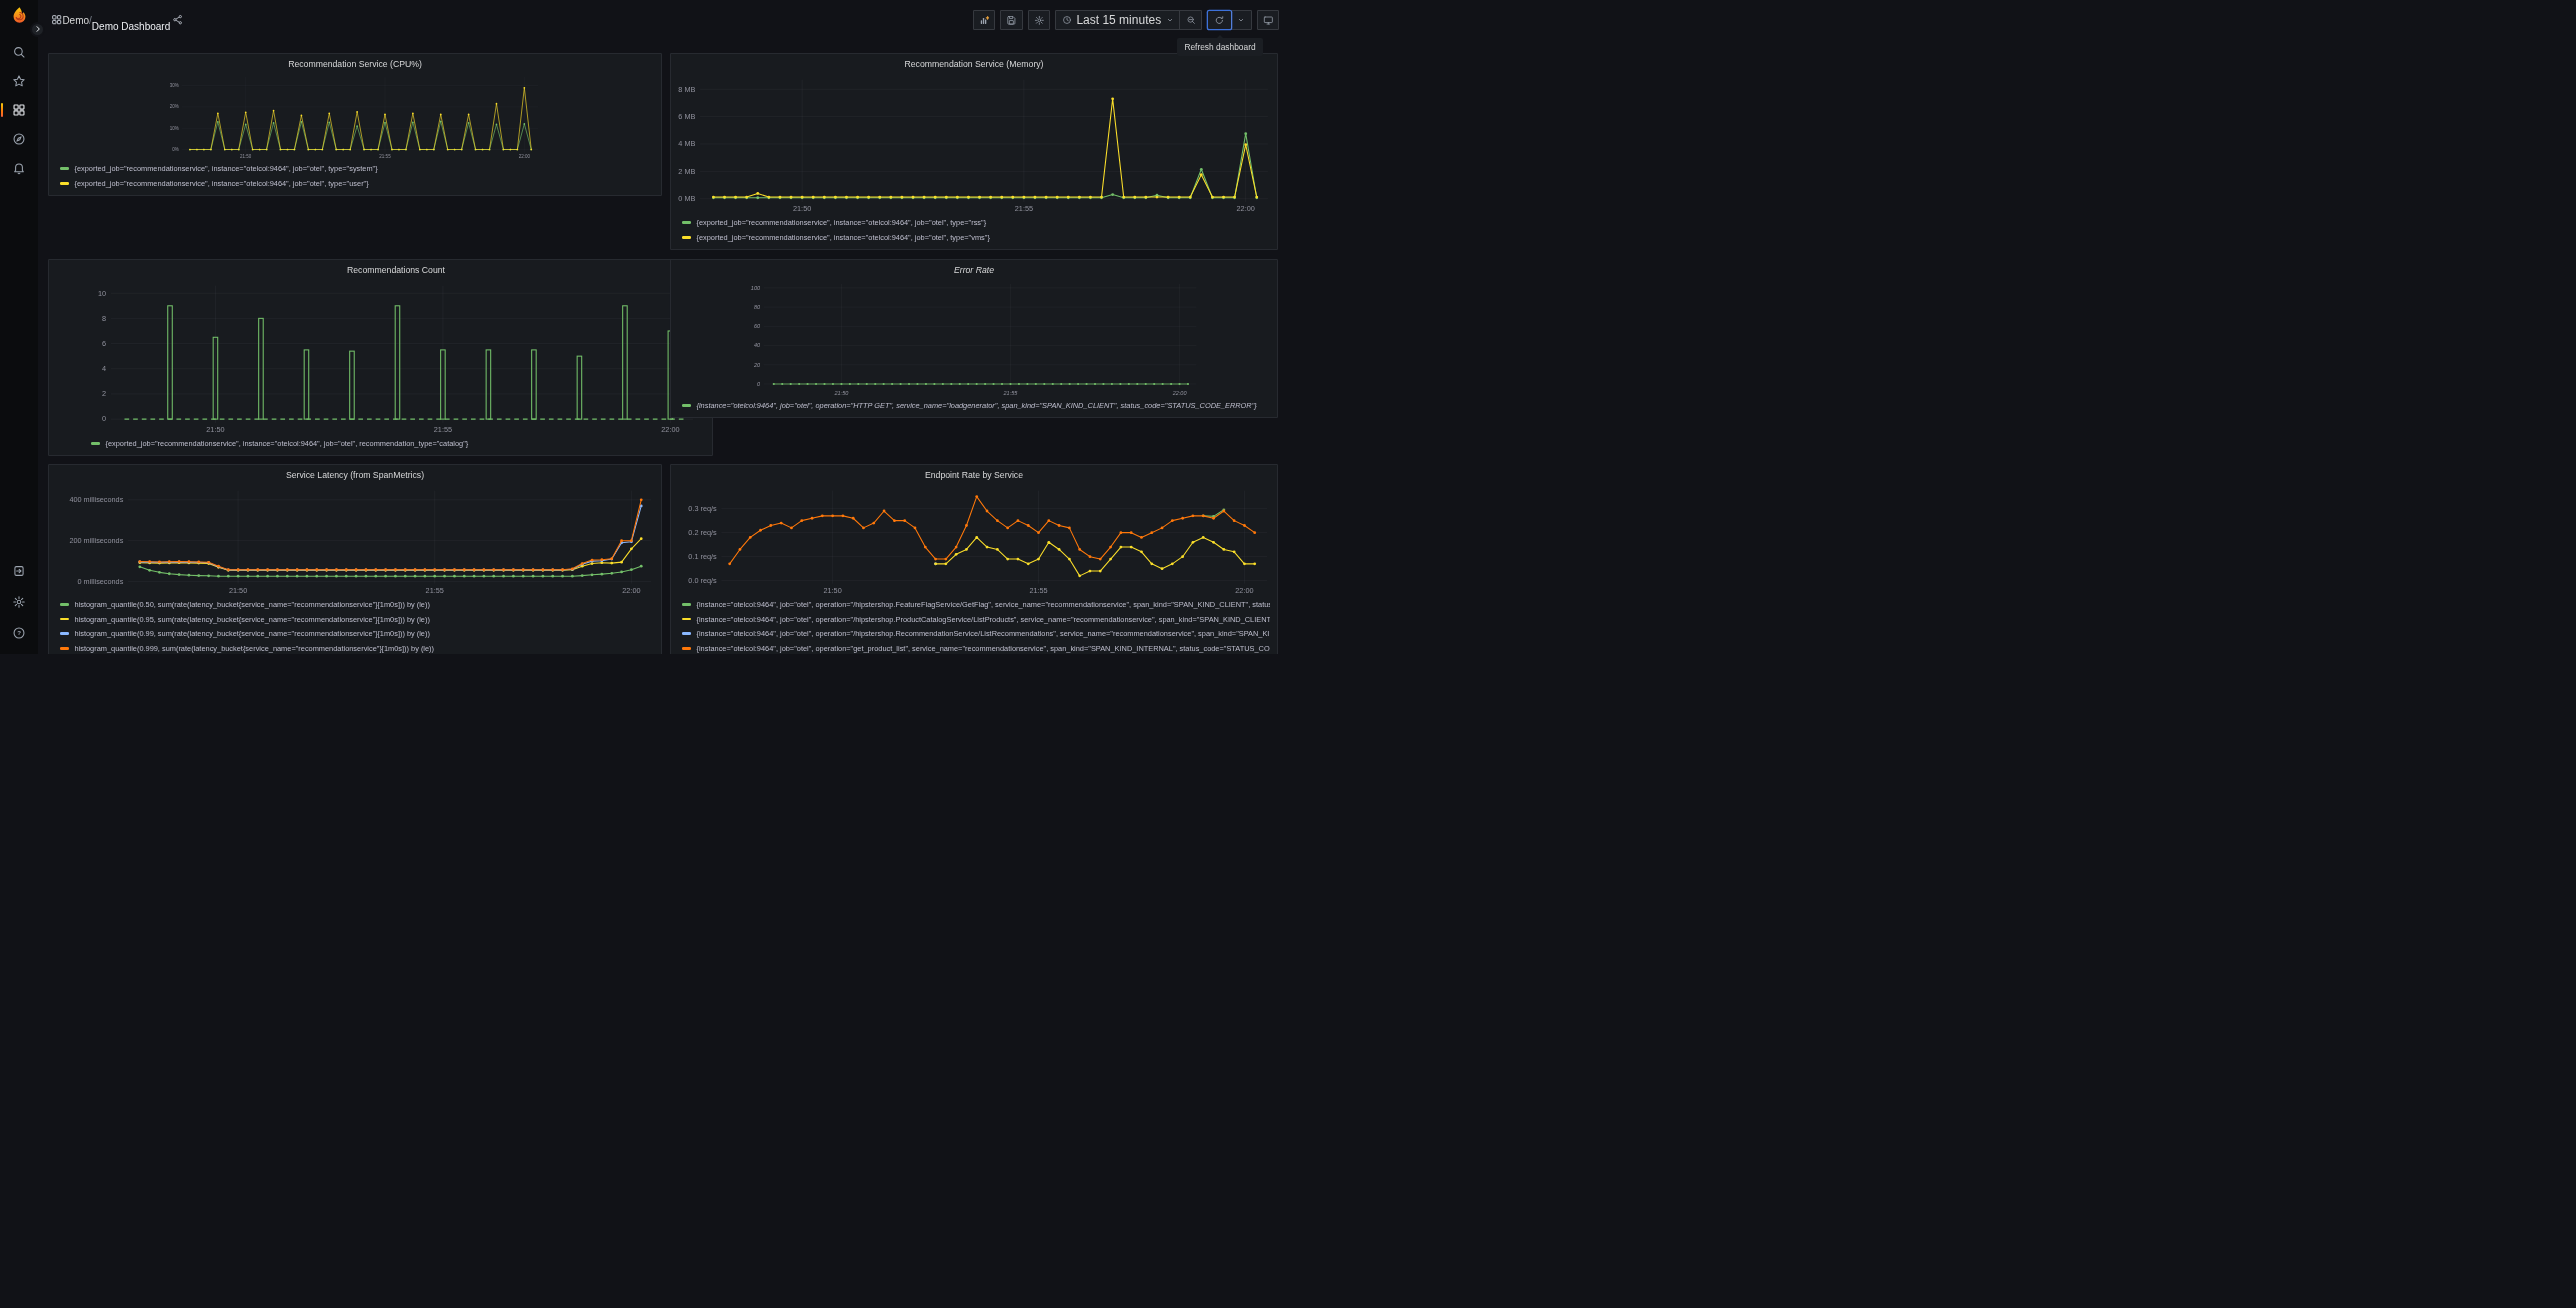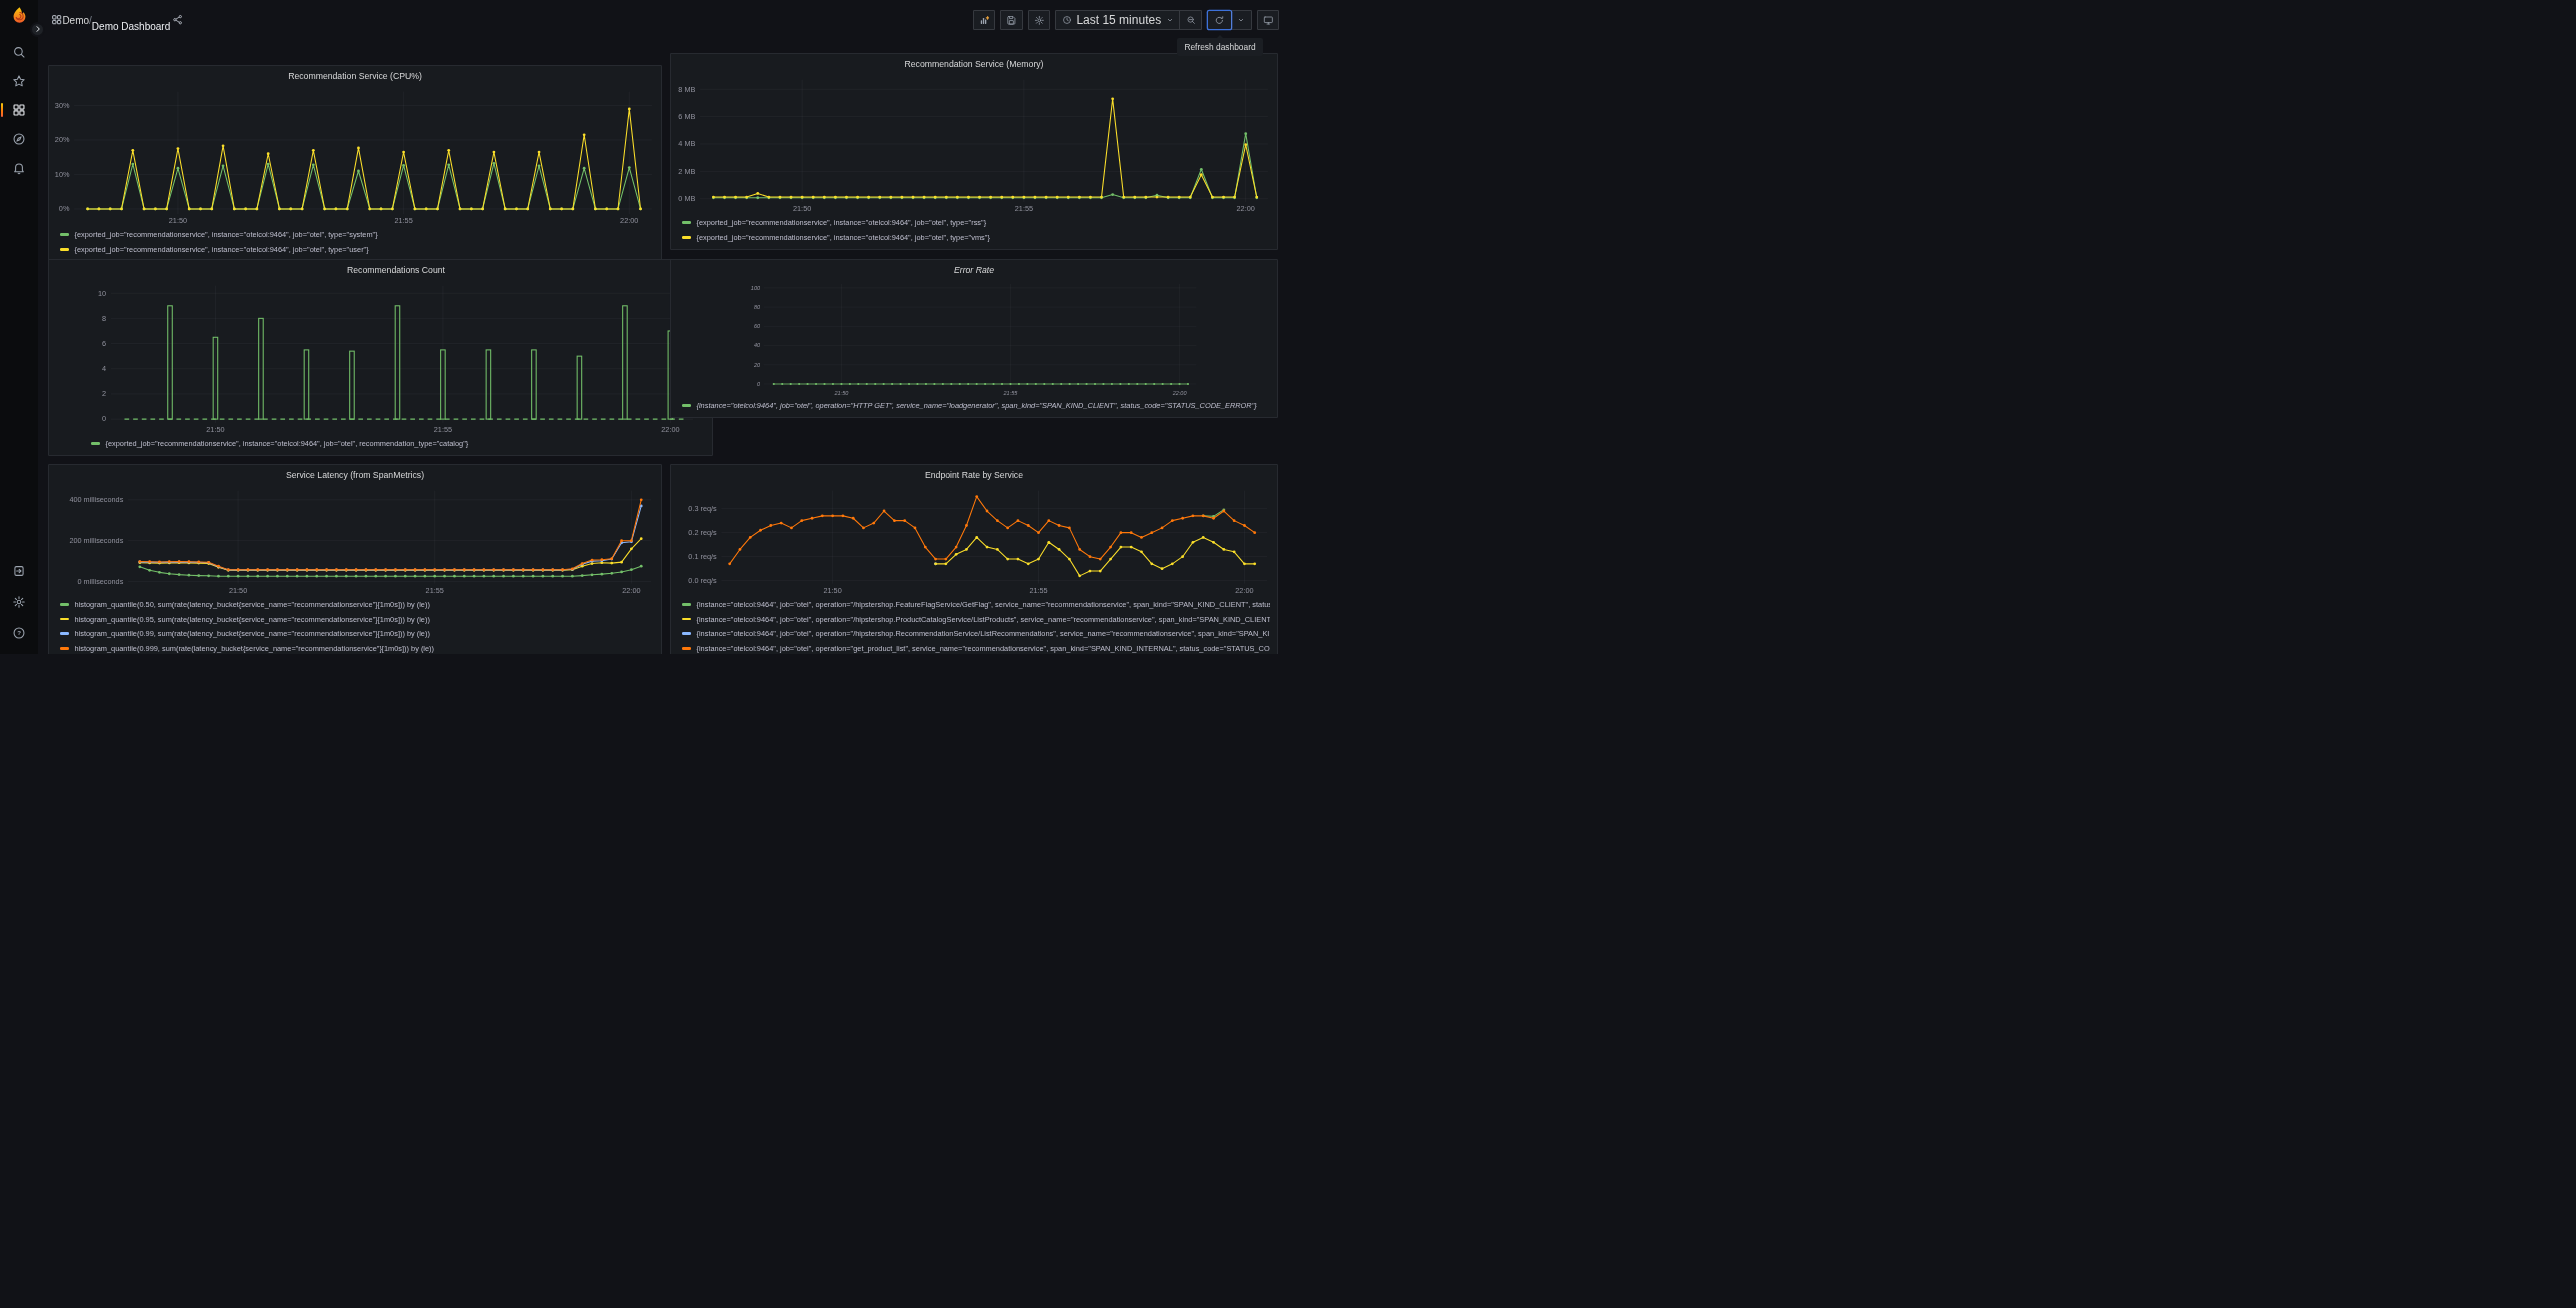--- a/index.html
+++ b/index.html
@@ -77,21 +77,21 @@
   }
   .tooltip::before {
     content:""; position:absolute; top:-7.4px; left:50%; margin-left:-4px;
     border:4px solid transparent; border-bottom-color:#1b1e23;
   }
   
   .panel {
     position:absolute; background:#181b1f; border:0.7px solid rgba(204,204,220,0.09);
     border-radius:1.3px; display:flex; flex-direction:column; overflow:hidden;
   }
-  #panel0 { left:48px;  top:65px;  width:614px; height:197px; }
+  #panel0 { left:48px;  top:53px;  width:614px; height:143px; }
   #panel1 { left:670px; top:53px;  width:608px; height:197px; }
   #panel2 { left:48px;  top:259px; width:665px; height:197px;padding-left:31px; }
   #panel3 { left:670px; top:259px; width:608px; height:159px;font-style:italic; }
   #panel4 { left:48px;  top:464px; width:614px; height:197px; }
   #panel5 { left:670px; top:464px; width:608px; height:197px; }
   .panel-title {
     height:19px; flex:none; display:flex; align-items:center; justify-content:center;
     font-size:8.7px; font-weight:500; color:#d8d9da; cursor:pointer;
   }
   svg.chart { flex:1 1 auto; width:100%; display:block; }

